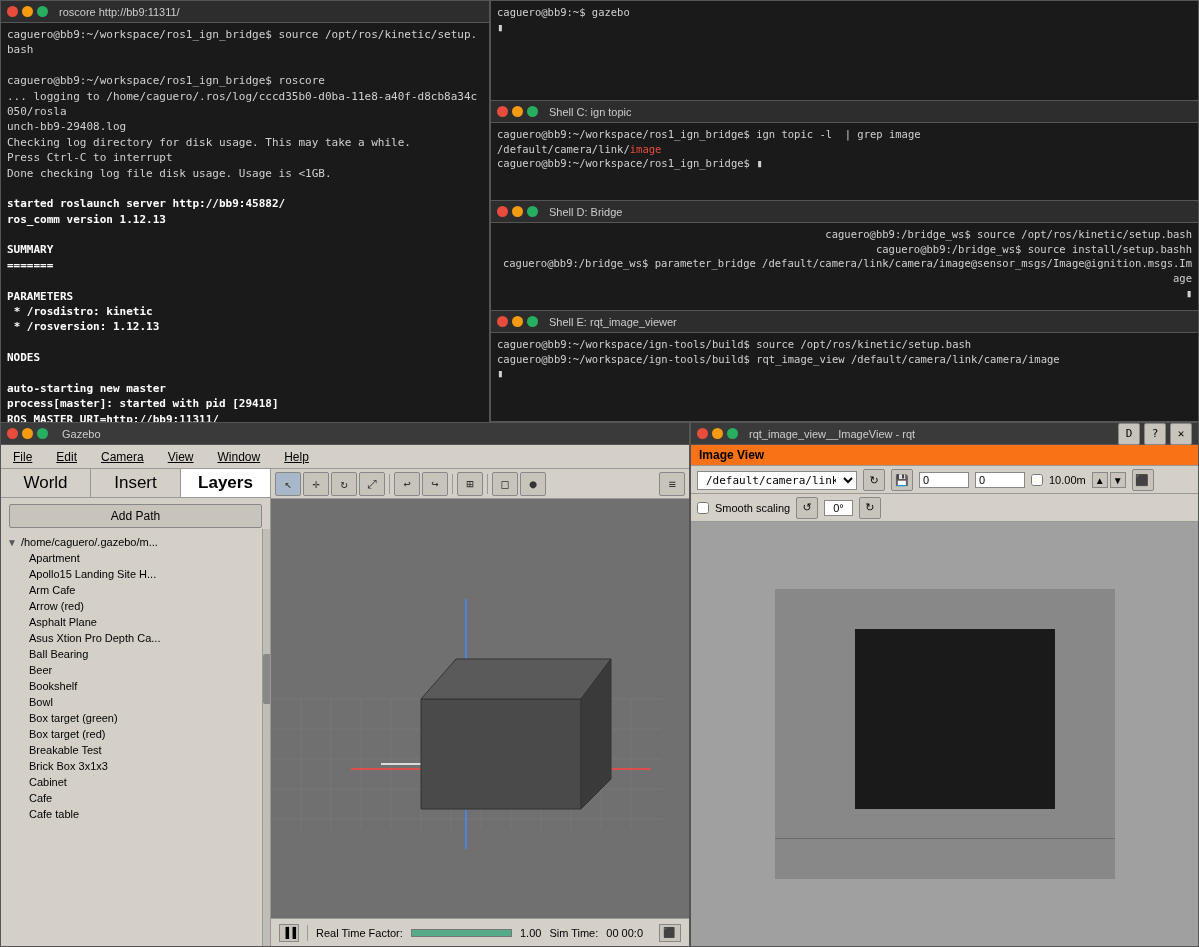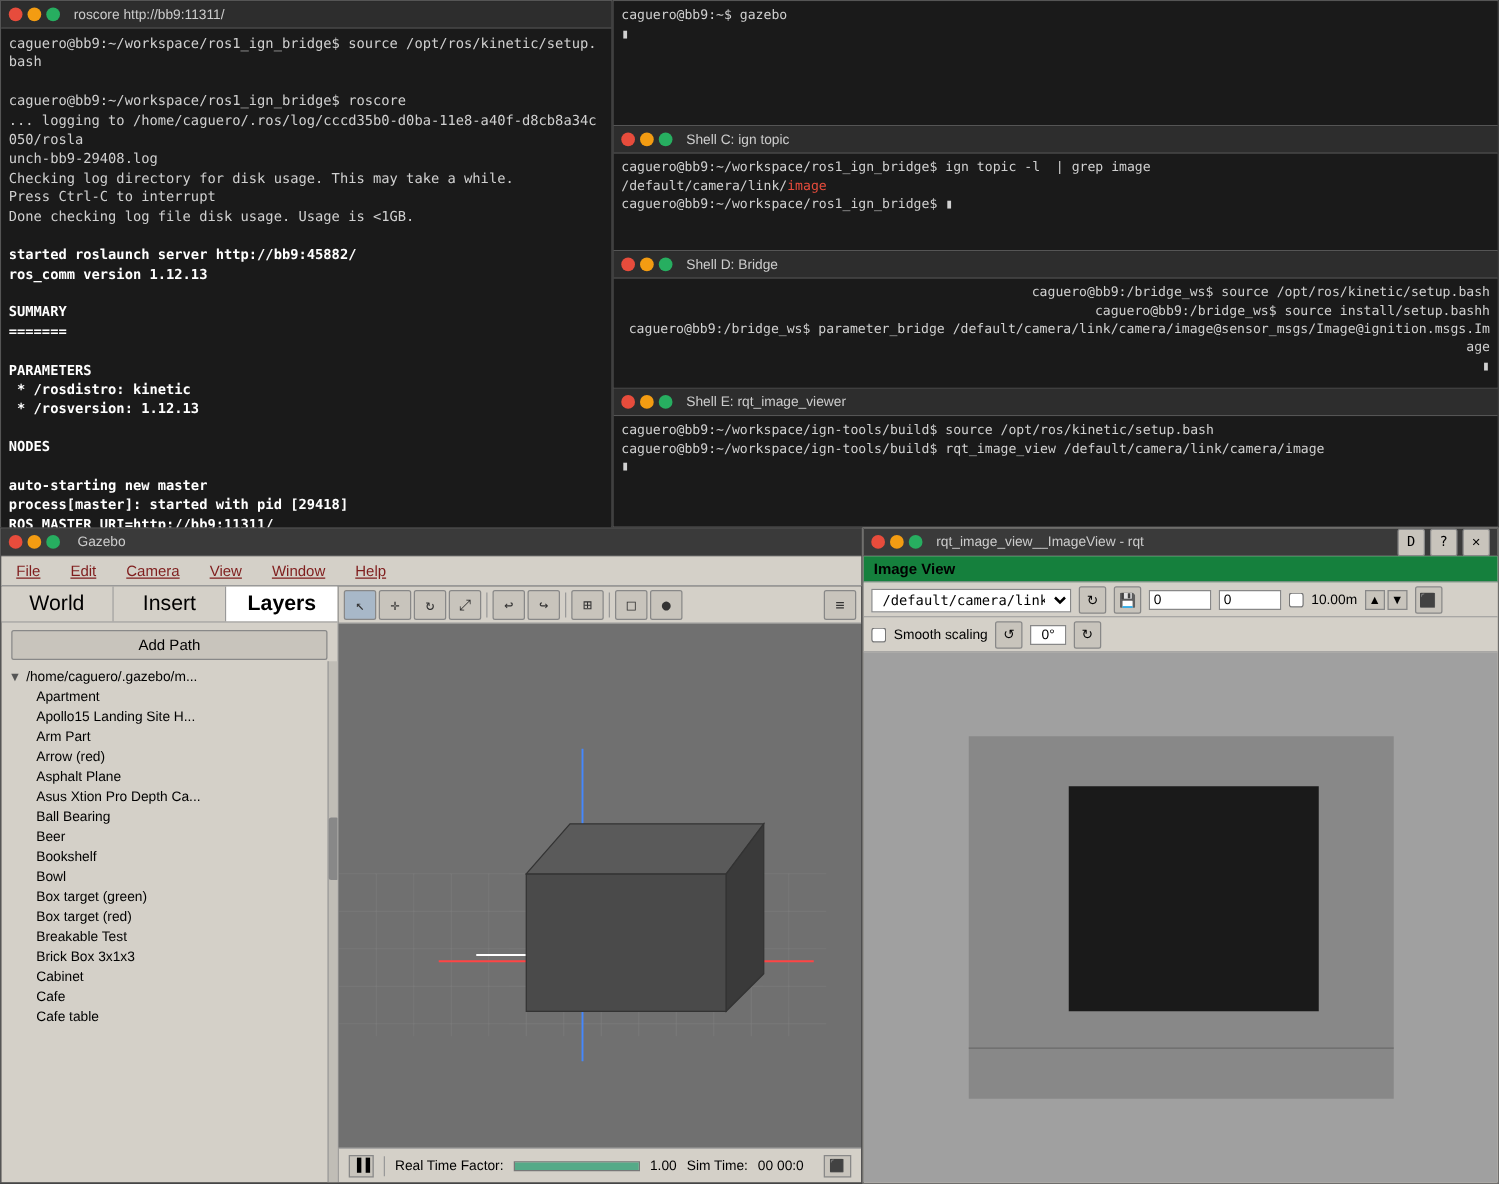--- a/index.html
+++ b/index.html
@@ -118,21 +118,21 @@
       border-bottom: 1px solid #999;
       display: flex;
       align-items: center;
       padding: 2px 8px;
       gap: 16px;
       height: 24px;
     }
     .menu-item {
       font-family: sans-serif;
       font-size: 12px;
-      color: #7f1d1d;
+      color: #000000;
       cursor: pointer;
       padding: 1px 4px;
     }
     .menu-item.underline { text-decoration: underline; }
 
     
     .gazebo-body {
       display: flex;
       flex: 1;
       overflow: hidden;
@@ -499,21 +499,21 @@
           <div class="sidebar-tab active">Layers</div>
         </div>
         <div class="add-path-btn">Add Path</div>
         <div class="model-tree">
           <div class="tree-root">
             <span class="arrow">▼</span>
             <span>/home/caguero/.gazebo/m...</span>
           </div>
           <div class="tree-item">Apartment</div>
           <div class="tree-item">Apollo15 Landing Site H...</div>
-          <div class="tree-item">Arm Part</div>
+          <div class="tree-item">Arm Cafe</div>
           <div class="tree-item">Arrow (red)</div>
           <div class="tree-item">Asphalt Plane</div>
           <div class="tree-item">Asus Xtion Pro Depth Ca...</div>
           <div class="tree-item">Ball Bearing</div>
           <div class="tree-item">Beer</div>
           <div class="tree-item">Bookshelf</div>
           <div class="tree-item">Bowl</div>
           <div class="tree-item">Box target (green)</div>
           <div class="tree-item">Box target (red)</div>
           <div class="tree-item">Breakable Test</div>
@@ -621,21 +621,21 @@
       <span class="rqt-title-text">rqt_image_view__ImageView - rqt</span>
       <div style="display:flex;gap:4px;">
         <div class="rqt-icon-btn">D</div>
         <div class="rqt-icon-btn">?</div>
         <div class="rqt-icon-btn">✕</div>
       </div>
     </div>
 
     <div style="flex:1;display:flex;flex-direction:column;background:#d4d0c8;">
 
-      <div style="background:#15803d;border-bottom:1px solid #999;padding:3px 8px;">
+      <div style="background:#f97316;border-bottom:1px solid #999;padding:3px 8px;">
         <span style="font-family:sans-serif;font-size:12px;font-weight:bold;">Image View</span>
       </div>
 
       <div class="rqt-controls">
         <select class="topic-dropdown">
           <option>/default/camera/link/c</option>
         </select>
         <div class="rqt-icon-btn">↻</div>
         <div class="rqt-icon-btn">💾</div>
         <input class="rqt-num-input" type="number" value="0" style="">

